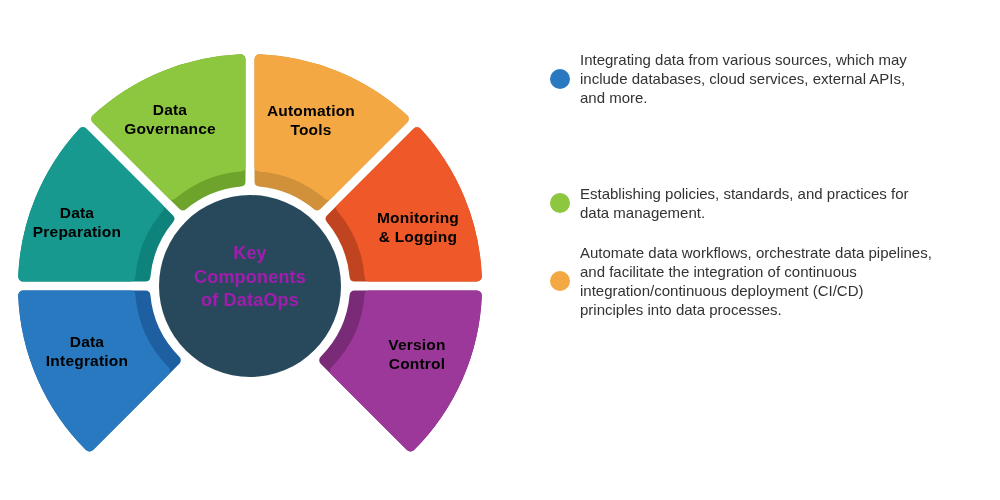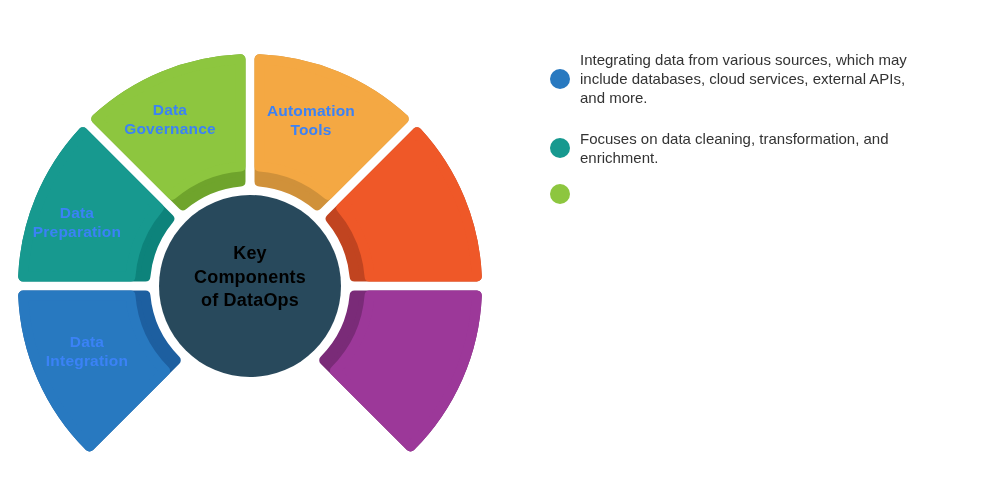--- a/index.html
+++ b/index.html
@@ -4,26 +4,26 @@
 <style>
   html,body{margin:0;padding:0;background:#ffffff;}
   .canvas{
     position:relative;width:1000px;height:500px;background:#ffffff;overflow:hidden;
     font-family:"Liberation Sans",sans-serif;
   }
   .wheel-wrap{position:absolute;left:0;top:0;width:500px;height:500px;}
   .wheel-wrap svg{position:absolute;left:0;top:0;}
   .seg-label{
     position:absolute;transform:translate(-50%,-50%);
-    color:#3b82f6;font-size:15.5px;font-weight:600;line-height:19px;
+    color:#000000;font-size:15.5px;font-weight:600;line-height:19px;
     text-align:center;white-space:pre-line;letter-spacing:.2px;
   }
   .center-label{
     position:absolute;transform:translate(-50%,-50%);
-    color:#000000;font-size:18px;font-weight:700;line-height:23.5px;
+    color:#a21caf;font-size:18px;font-weight:700;line-height:23.5px;
     text-align:center;white-space:pre-line;letter-spacing:.2px;
   }
   .legend{position:absolute;left:540px;top:0;width:486px;height:380px;}
   .legend-item{position:absolute;left:0;display:flex;align-items:center;}
   .legend-bullet{
     width:20px;height:20px;border-radius:50%;flex:0 0 20px;margin:0 10px 0 10px;
   }
   .legend-text{
     color:#333333;font-size:15px;line-height:19px;white-space:pre-line;
     max-width:446px;
@@ -56,36 +56,44 @@
     </svg>
 
     <div class="seg-label" style="left:87px;top:351px">Data
 Integration</div>
     <div class="seg-label" style="left:77px;top:222px">Data
 Preparation</div>
     <div class="seg-label" style="left:170px;top:119px">Data
 Governance</div>
     <div class="seg-label" style="left:311px;top:120px">Automation
 Tools</div>
+    <div class="seg-label" style="left:418px;top:227px">Monitoring
+&amp; Logging</div>
+    <div class="seg-label" style="left:417px;top:354px">Version
+Control</div>
 
     <div class="center-label" style="left:250px;top:277px">Key
 Components
 of DataOps</div>
   </div>
 
   <div class="legend">
     <div class="legend-item" style="top:50px">
       <span class="legend-bullet" style="background: rgb(40, 121, 192);"></span>
       <span class="legend-text">Integrating data from various sources, which may
 include databases, cloud services, external APIs,
 and more.</span>
     </div>
-    <div class="legend-item" style="top:129px">
-      <span class="legend-bullet" style="background: rgb(23, 153, 143);"></span>
-      <span class="legend-text">Focuses on data cleaning, transformation, and
-enrichment.</span>
-    </div>
     <div class="legend-item" style="top:184px">
       <span class="legend-bullet" style="background: rgb(141, 198, 63);"></span>
+      <span class="legend-text">Establishing policies, standards, and practices for
+data management.</span>
+    </div>
+    <div class="legend-item" style="top:243px">
+      <span class="legend-bullet" style="background: rgb(244, 168, 67);"></span>
+      <span class="legend-text">Automate data workflows, orchestrate data pipelines,
+and facilitate the integration of continuous
+integration/continuous deployment (CI/CD)
+principles into data processes.</span>
     </div>
   </div>
 
 </div>
 
 </body></html>

